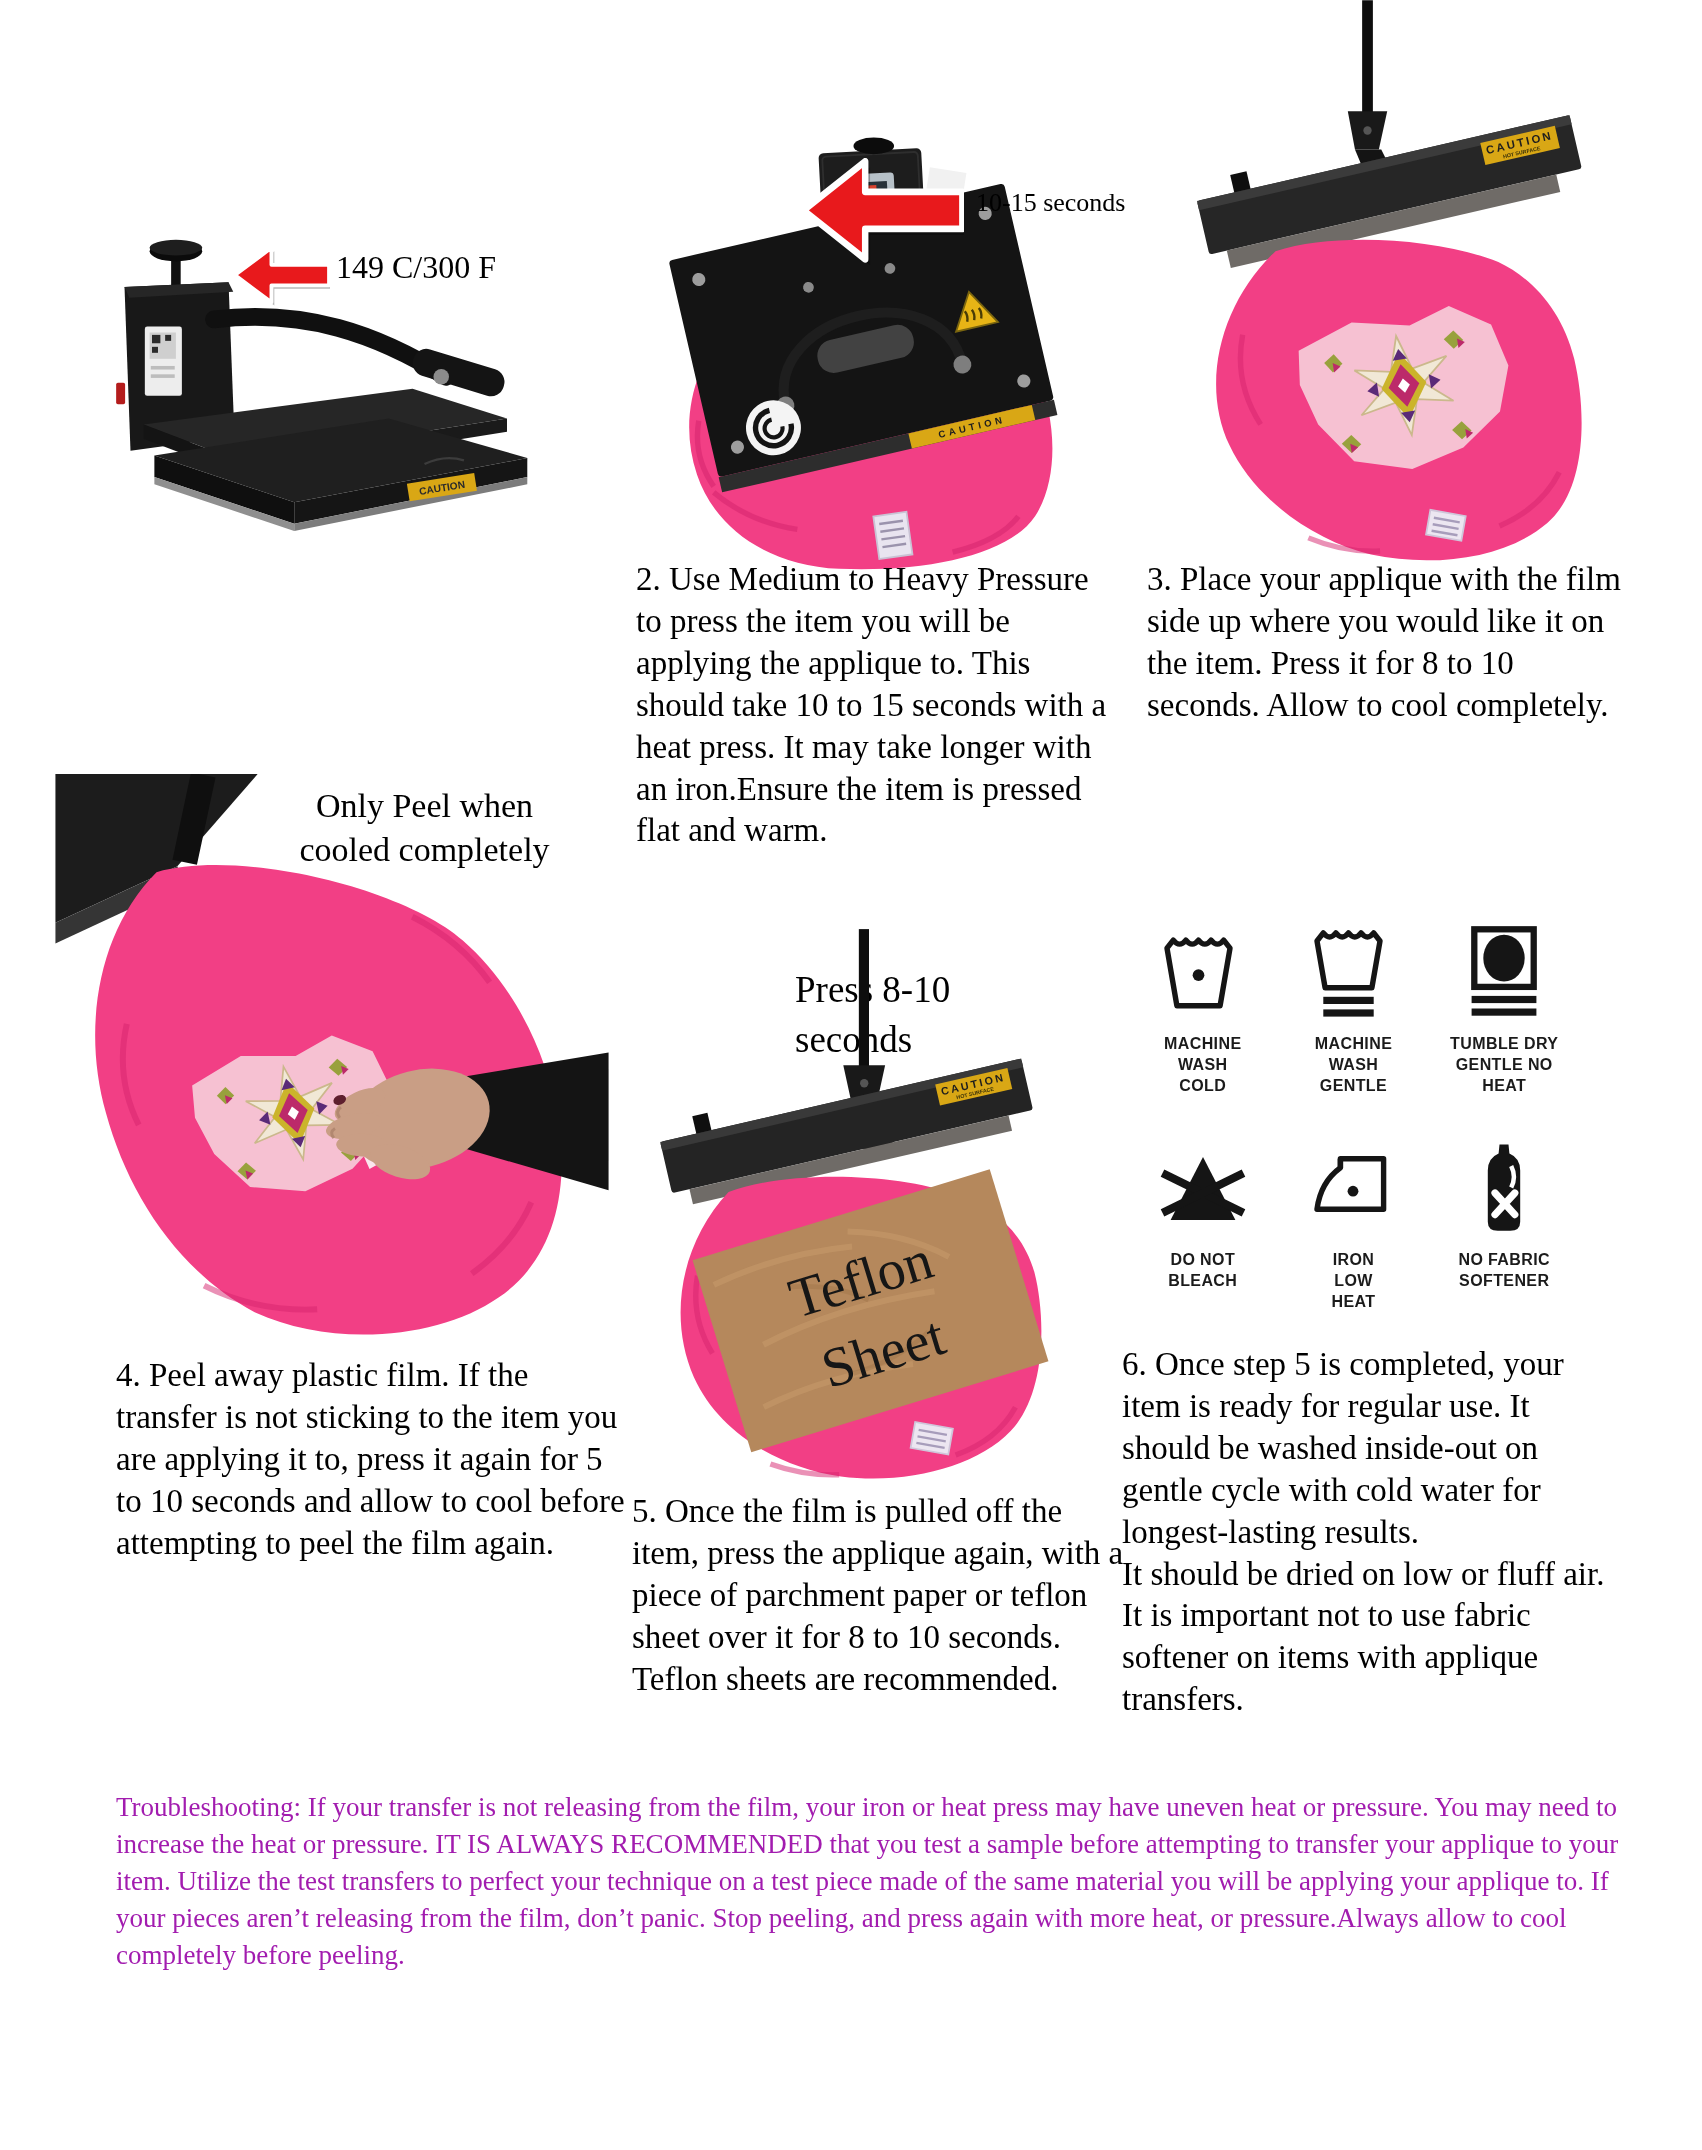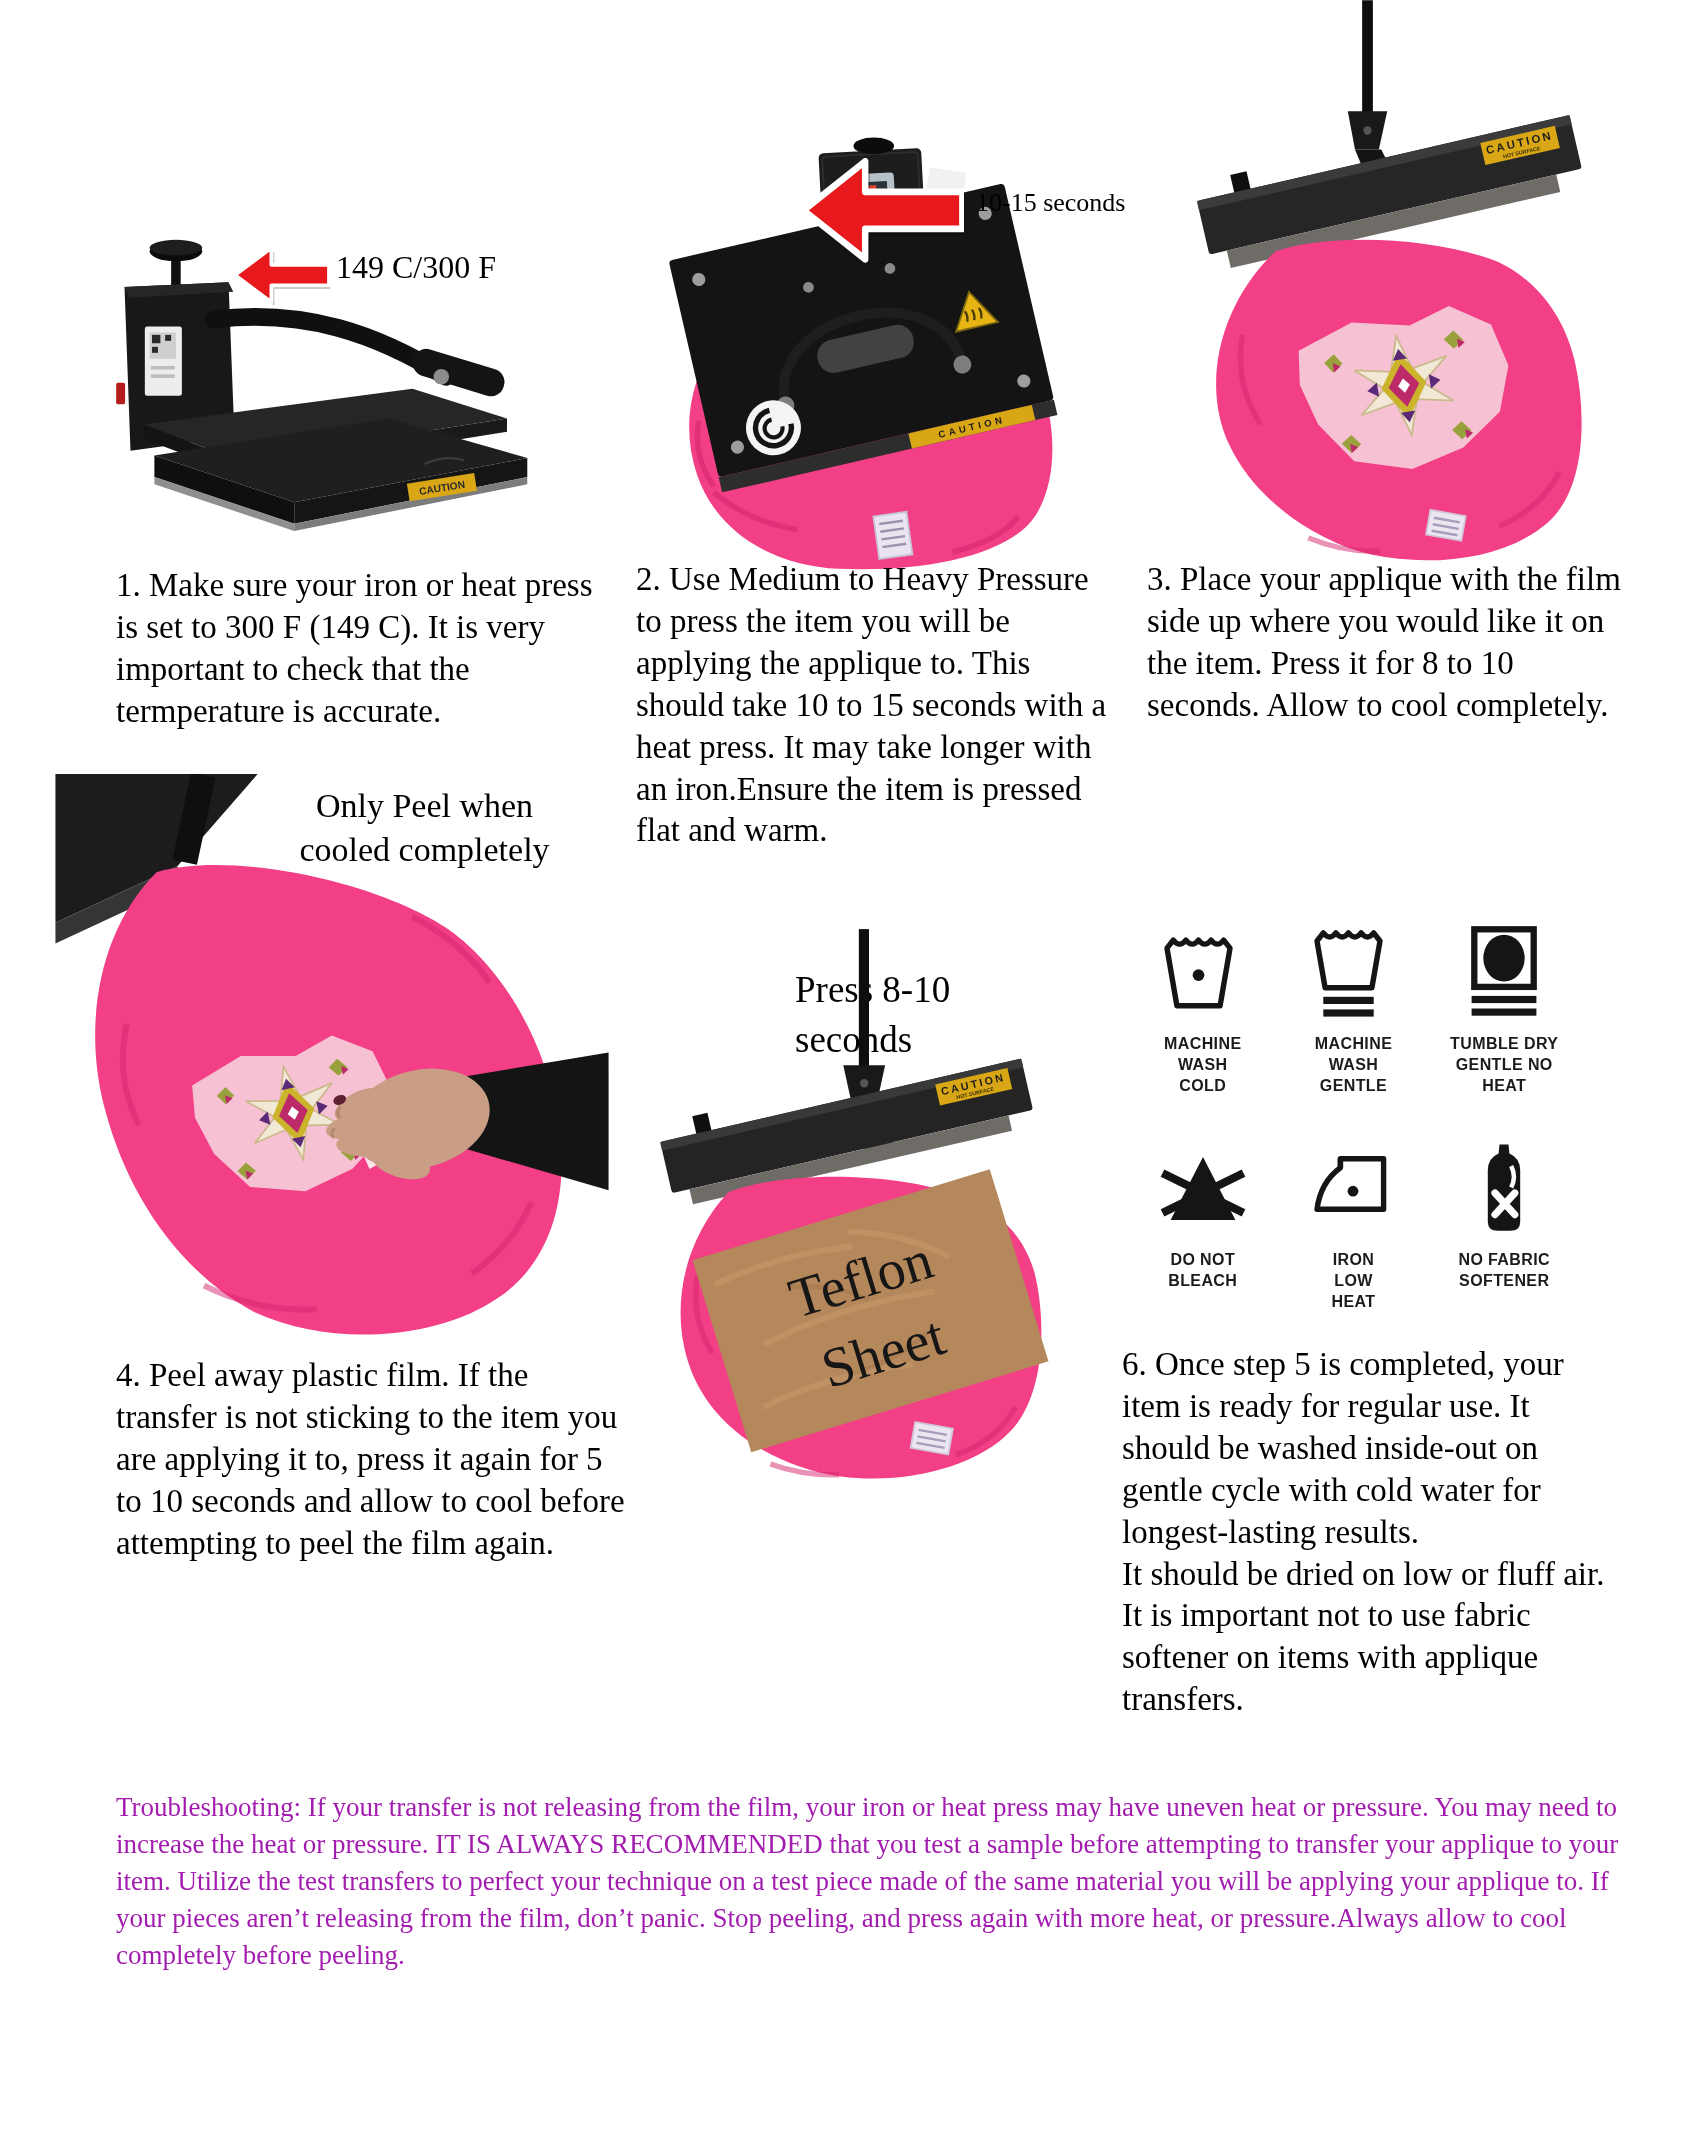--- a/index.html
+++ b/index.html
@@ -184,21 +184,20 @@
         <polygon points="-12,44 0,62 12,44" fill="#5a2a78"></polygon>
         <polygon points="0,-12 10,0 0,12 -10,0" fill="#ffffff"></polygon>
       </g>
       <g transform="rotate(10 470 880)">
         <rect x="440" y="858" width="60" height="42" fill="#ece6f1" stroke="#cfc6da" stroke-width="3"></rect>
         <path d="M448 870 h44 M448 881 h44 M448 892 h44" stroke="#a79dbb" stroke-width="4"></path>
       </g>
     </svg>
   </div>
 
-  <div class="caption" style="left:116px;top:565px;width:487px;">1. Make sure your iron or heat press is set to 300 F (149 C). It is very important to check that the termperature is accurate.</div>
   <div class="caption" style="left:636px;top:559px;width:472px;">2. Use Medium to Heavy Pressure to press the item you will be applying the applique to. This should take 10 to 15 seconds with a heat press. It may take longer with an iron.Ensure the item is pressed flat and warm.</div>
   <div class="caption" style="left:1123px;top:559px;width:478px;margin-left:24px;">3. Place your applique with the film side up where you would like it on the item. Press it for 8 to 10 seconds. Allow to cool completely.</div>
 
   <div class="annot onlypeel" style="left:257px;top:784px;width:335px;">Only Peel when
 cooled completely</div>
 
   <div class="photo" style="left:54px;top:774px;width:556px;height:574px;">
     <svg viewBox="0 0 930 965">
       <polygon points="0,0 340,0 205,155 0,250" fill="#1c1c1c"></polygon>
       <polygon points="0,250 205,155 215,185 0,285" fill="#353535"></polygon>
@@ -346,19 +345,20 @@
           <path d="M58 30 Q64 42 58 54" stroke="#ffffff" stroke-width="5" fill="none"></path>
           <path d="M40 60 L62 84 M62 60 L40 84" stroke="#ffffff" stroke-width="8" stroke-linecap="round"></path>
         </svg>
       </div>
       <div class="care-label">NO FABRIC
 SOFTENER</div>
     </div>
   </div>
 
   <div class="caption" style="left:116px;top:1355px;width:511px;">4. Peel away plastic film. If the transfer is not sticking to the item you are applying it to, press  it again for 5 to 10 seconds and allow to cool before attempting to peel the film again.</div>
+  <div class="caption" style="left:632px;top:1491px;width:493px;">5. Once the film is pulled off the item, press the applique again, with a piece of parchment paper or teflon sheet over it for 8 to 10 seconds. Teflon sheets are recommended.</div>
   <div class="caption" style="left:1122px;top:1344px;width:493px;white-space:pre-line;">6. Once step 5 is completed, your item is ready for regular use. It should be washed inside-out on gentle cycle with cold water for longest-lasting results.
 It should be dried on low or fluff air. It is important not to use fabric softener on items with applique transfers.</div>
 
   <div class="troubleshooting">Troubleshooting: If your transfer is not releasing from the film, your iron or heat press may have uneven heat or pressure. You may need to increase the heat or pressure. IT IS ALWAYS RECOMMENDED that you test a sample before attempting to transfer your applique to your item. Utilize the test transfers to perfect your technique on a test piece made of the same material you will be applying your applique to. If your pieces aren’t releasing from the film, don’t panic. Stop peeling, and press again with more heat, or pressure.Always allow to cool completely before peeling.</div>
 
 </div>
 
 
 </body></html>

